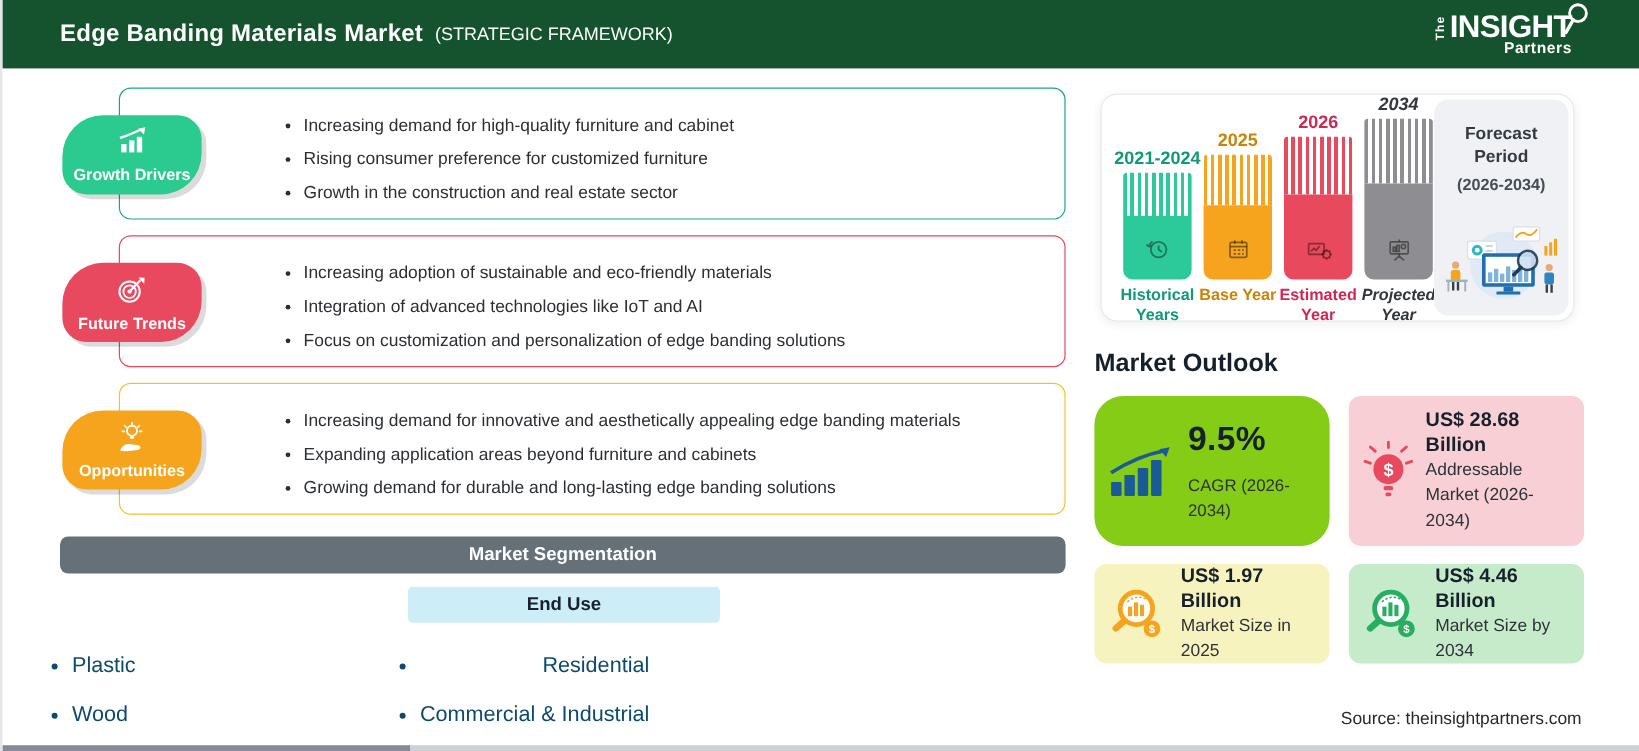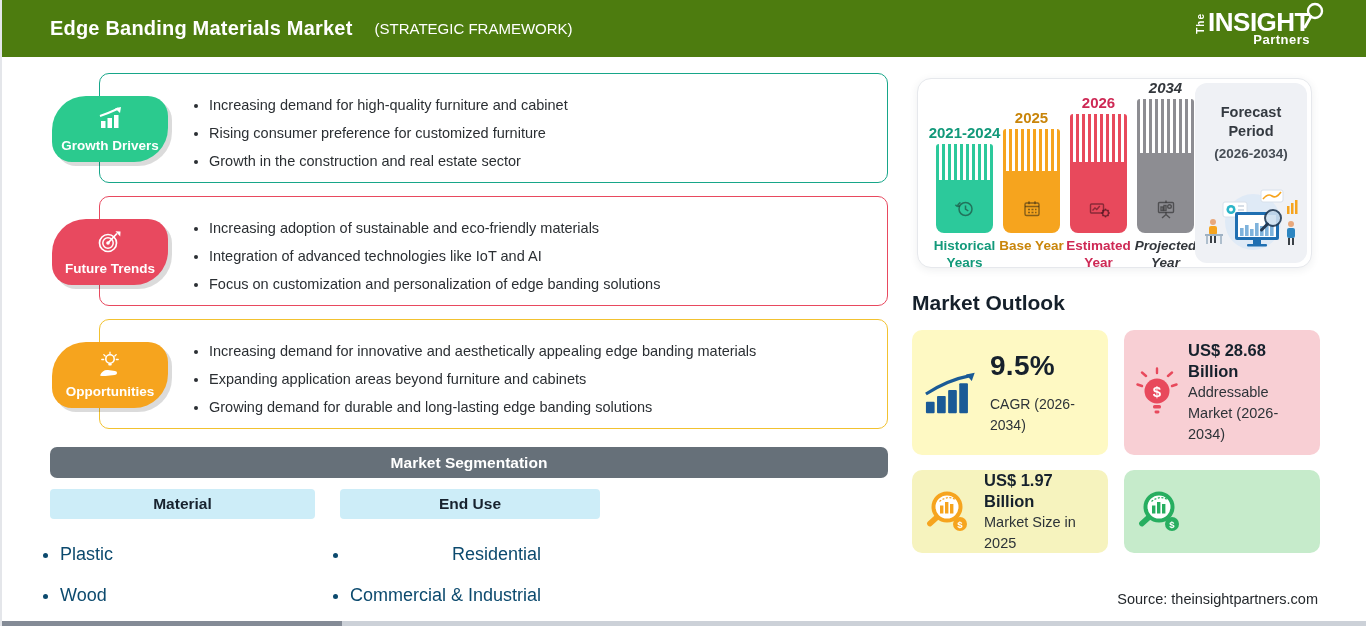--- a/index.html
+++ b/index.html
@@ -2,37 +2,37 @@
 <html><head>
 <meta charset="utf-8">
 <style>
   * { margin:0; padding:0; box-sizing:border-box; }
   html,body { width:1366px; height:626px; background:#fff; font-family:"Liberation Sans", sans-serif; }
   .page { position:relative; width:1366px; height:626px; background:#fff; overflow:hidden; border-left:2px solid #e4e6ea; }
 
   
   .topbar { position:absolute; top:0; left:0; right:0; height:57px; display:flex; align-items:center; padding-left:48px; }
   .title { color:#fff; font-size:20px; font-weight:700; letter-spacing:.2px; }
-  .subtitle { color:#fff; font-size:15px; font-weight:400; margin-left:22px; }
+  .subtitle { color:#fff; font-size:15px; font-weight:400; margin-left:10px; }
   .logo { position:absolute; right:56px; top:9px; display:flex; align-items:flex-start; color:#fff; }
   .logo-the { writing-mode:vertical-rl; transform:rotate(180deg); font-size:10px; font-weight:700; letter-spacing:1px; margin-top:4px; margin-right:2px; }
   .logo-right { display:flex; flex-direction:column; position:relative; }
   .logo-insight { font-size:26px; font-weight:800; letter-spacing:-.5px; line-height:26px; }
   .logo-partners { font-size:13px; font-weight:700; text-align:right; margin-top:-3px; letter-spacing:.5px; }
   .logo-lens { position:absolute; right:-16px; top:-7px; }
 
   
   .sec-box { position:absolute; left:97px; width:789px; height:110px; border:1.6px solid; border-radius:10px; background:#fff; }
   .sec-box.s0 { top:73px; } .sec-box.s1 { top:196px; } .sec-box.s2 { top:319px; }
   .badge { position:absolute; left:-48px; top:22px; width:116px; height:66px; border-radius:34px 20px 34px 20px;
            display:flex; flex-direction:column; align-items:center; justify-content:center; gap:2px;
            box-shadow:4px 4px 0 rgba(0,0,0,0.14); }
   .badge-label { color:#fff; font-size:13.5px; font-weight:700; white-space:nowrap; }
   .sec-bullets { position:absolute; left:95px; top:17px; list-style:disc; padding-left:14px; }
-  .sec-bullets li { font-size:14.5px; color:#2b2f33; line-height:28px; }
+  .sec-bullets li { font-size:14.5px; color:#2b2f33; line-height:28px;margin-left:44px; }
 
   
   .seg-bar { position:absolute; left:48px; top:447px; width:838px; height:31px; border-radius:7px;
              display:flex; align-items:center; justify-content:center; }
   .seg-bar span { color:#fff; font-weight:700; font-size:15.5px; }
   .seg-head { position:absolute; top:489px; height:30px; border-radius:4px; display:flex; align-items:center; justify-content:center; }
   .seg-head span { font-weight:700; font-size:15.5px; color:#17222e; }
   .seg-head.h0 { left:48px; width:265px; } .seg-head.h1 { left:338px; width:260px; }
   .seg-list { position:absolute; top:524px; list-style:disc; padding-left:14px; }
   .seg-list.l0 { left:44px; } .seg-list.l1 { left:334px;text-align:right; }
@@ -78,21 +78,21 @@
 
   .strip { position:absolute; bottom:0; height:5px; }
   .strip-dark { left:0; width:340px; background:#848b96; }
   .strip-light { left:340px; right:0; background:#ccd1d8; }
 </style>
 </head>
 <body>
 
 <div class="page">
 
-  <header class="topbar" style="background: #4d7c0f;">
+  <header class="topbar" style="background: #14532d;">
     <span class="title">Edge Banding Materials Market</span>
     <span class="subtitle">(STRATEGIC FRAMEWORK)</span>
     <div class="logo">
       <span class="logo-the">The</span>
       <span class="logo-right">
         <span class="logo-insight">INSIGHT</span>
         <span class="logo-partners">Partners</span>
         <svg class="logo-lens" width="24" height="28" viewBox="0 0 24 28">
           <circle cx="13" cy="9" r="7" stroke="#fff" stroke-width="2.4" fill="none"></circle>
           <path d="M9 14.5 L3 25" stroke="#fff" stroke-width="2.8" stroke-linecap="round"></path>
@@ -155,23 +155,20 @@
     </div>
     <ul class="sec-bullets">
       <li>Increasing demand for innovative and aesthetically appealing edge banding materials</li>
       <li>Expanding application areas beyond furniture and cabinets</li>
       <li>Growing demand for durable and long-lasting edge banding solutions</li>
     </ul>
   </section>
 
   <div class="seg-bar" style="background: rgb(102, 112, 121);">
     <span>Market Segmentation</span>
-  </div>
-  <div class="seg-head h0" style="background: rgb(205, 237, 248);">
-    <span>Material</span>
   </div>
   <div class="seg-head h1" style="background: rgb(205, 237, 248);">
     <span>End Use</span>
   </div>
   <ul class="seg-list l0">
     <li>Plastic</li>
     <li>Wood</li>
     <li>Metal</li>
   </ul>
   <ul class="seg-list l1">
@@ -288,21 +285,21 @@
           <circle cx="90" cy="36" r="3" fill="#E8A87C"></circle>
             <rect x="86" y="40" width="8" height="10" rx="2" fill="#2E86C1"></rect>
           <path d="M88 50 v7 M92 50 v7" stroke="#3A4046" stroke-width="2"></path>
         </svg>
       </span>
     </div>
   </div>
 
   <div class="mo-title">Market Outlook</div>
 
-  <div class="ol-card k0" style="background: #fef9c3;">
+  <div class="ol-card k0" style="background: #84cc16; border-radius: 24px;">
     <span class="ol-icon">
       <svg width="56" height="46" viewBox="0 0 58 46">
         <g fill="#1A5A96">
           <rect x="2" y="32" width="9" height="12" rx="1"></rect>
           <rect x="13.5" y="26" width="9" height="18" rx="1"></rect>
           <rect x="25" y="20" width="9" height="24" rx="1"></rect>
           <rect x="36.5" y="13" width="9" height="31" rx="1"></rect>
         </g>
         <path d="M2 24 C16 15 32 8 48 5" stroke="#1A5A96" stroke-width="3.2" fill="none"></path>
         <path d="M49.5 10.5 L52.5 2 L43.5 3.8 Z" fill="#1A5A96"></path>
@@ -359,19 +356,23 @@
         <path d="M15.5 14.5 q8 -6.5 16 -2" stroke="#27AE60" stroke-width="1.3" fill="none" stroke-dasharray="2 1.6"></path>
         <g fill="#27AE60">
           <rect x="16" y="18.5" width="3.4" height="8"></rect>
           <rect x="21" y="15" width="3.4" height="11.5"></rect>
           <rect x="26" y="17" width="3.4" height="9.5"></rect>
         </g>
         <circle cx="36" cy="37" r="7" fill="#27AE60"></circle>
         <text x="36" y="40.7" text-anchor="middle" font-size="9.5" font-weight="bold" fill="#fff" font-family="Liberation Sans, sans-serif">$</text>
       </svg>
     </span>
+    <span class="ol-text">
+      <span class="ol-value">US$ 4.46 Billion</span>
+      <span class="ol-desc">Market Size by 2034</span>
+    </span>
   </div>
 
   <div class="source">Source: theinsightpartners.com</div>
 
   <div class="strip strip-dark"></div>
   <div class="strip strip-light"></div>
 </div>
 
 </body></html>

